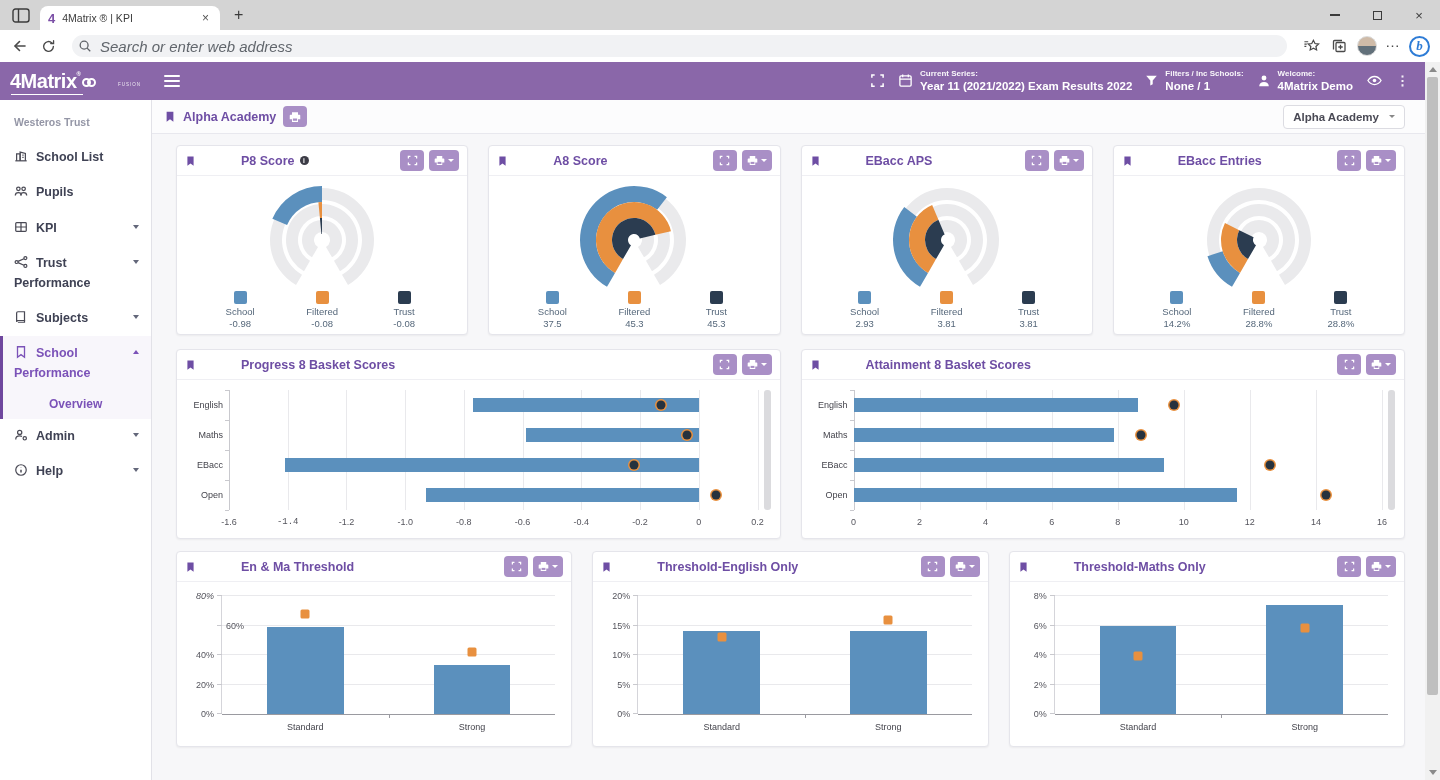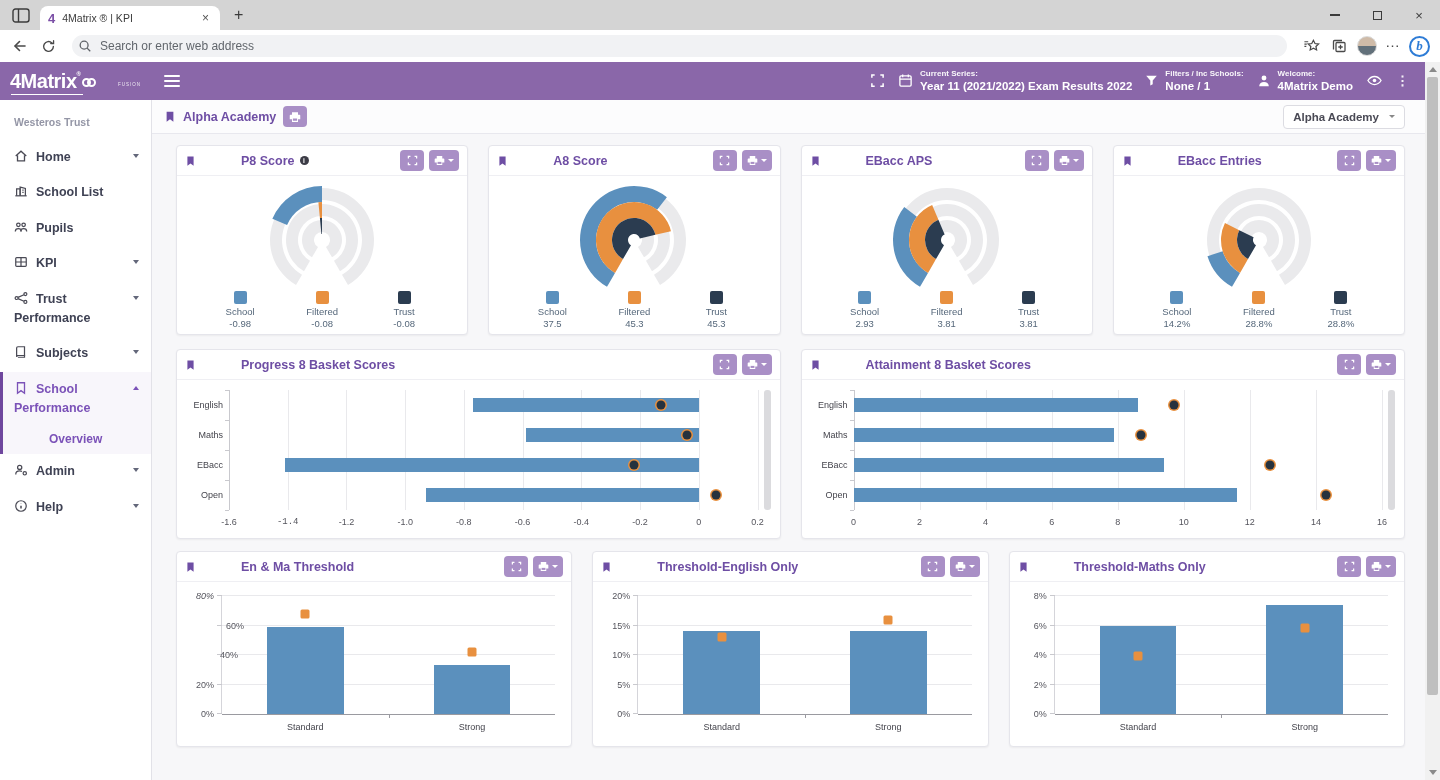--- a/index.html
+++ b/index.html
@@ -15,21 +15,21 @@
   .tab-close { font-size:12px; color:#555; padding:0 3px; cursor:default; }
   .newtab { font-size:16px; color:#3b3b3b; margin-left:14px; font-weight:400; }
   .win-controls { margin-left:auto; display:flex; height:30px; }
   .win-btn { width:42px; display:flex; align-items:center; justify-content:center; color:#3b3b3b; font-size:13px; }
   .win-min-bar { width:10px; height:1.4px; background:#3b3b3b; display:inline-block; }
   .win-max-box { width:9px; height:9px; border:1.3px solid #3b3b3b; display:inline-block; }
 
   .toolbar { height:32px; background:#fff; display:flex; align-items:center; padding:0 10px; gap:8px; flex:0 0 auto; }
   .tb-icon { width:20px; height:20px; display:flex; align-items:center; justify-content:center; }
   .addr { flex:1; height:22px; background:#F1F2F4; border-radius:12px; display:flex; align-items:center; padding:0 6px; gap:8px; margin:0 6px; }
-  .addr-text { font-size:12px; color:#61666C; }
+  .addr-text { font-size:15px; color:#61666C;font-style:italic; }
   .avatar { width:20px; height:20px; border-radius:50%; background:linear-gradient(180deg,#cfbba8 0 52%,#62707a 52%); border:1px solid #d9d9d9; }
   .ellipsis { font-size:15px; color:#4a4a4a; letter-spacing:1px; line-height:6px; padding-bottom:8px; }
   .bing { width:21px; height:21px; border-radius:50%; border:2px solid #2E7CD6; color:#2E7CD6; font-weight:800; font-style:italic; font-size:13px; display:flex; align-items:center; justify-content:center; font-family:"Liberation Serif",serif; }
 
   
   .page { flex:1; display:flex; min-height:0; }
   .page-inner { flex:1; display:flex; flex-direction:column; min-width:0; }
   .appbar { height:38px; background:#8A67A9; display:flex; align-items:center; color:#fff; flex:0 0 auto; }
   .logo-wrap { width:152px; flex:0 0 auto; display:flex; align-items:center; padding-left:10px; position:relative; }
   .logo-text { font-size:20px; font-weight:800; letter-spacing:-0.5px; line-height:1; position:relative; }
@@ -246,27 +246,20 @@
           </span>
           <span class="kebab">⋮</span>
         </div>
       </div>
 
       <div class="body-split">
 
         <div class="sidebar">
           <div class="trust">Westeros Trust</div>
 
-          <div class="side-item">
-            <svg class="icon" width="14" height="14" viewBox="0 0 16 16" fill="none" stroke="#4A4A55" stroke-width="1.5" style="display:inline">
-                <path d="M2 8 8 2.5 14 8"></path>
-                <path d="M4 7v6.5h8V7"></path>
-              </svg><span>Home</span>
-            <i class="chev"></i>
-          </div>
 
           <div class="side-item">
             <svg class="icon" width="14" height="14" viewBox="0 0 16 16" fill="none" stroke="#4A4A55" stroke-width="1.4" style="display:inline">
                 <path d="M1.5 13.5h13"></path>
                 <path d="M3 13.5V5.5h4v8"></path>
                 <path d="M7 13.5V3.5l6 1.5v8.5"></path>
                 <path d="M9.5 7h1.5M9.5 9.5h1.5"></path>
               </svg><span>School List</span>
           </div>
 
@@ -705,21 +698,21 @@
                 <div class="card-body">
                     <div class="chart-host">
                       <div class="col-plot">
                         <div class="col-ydash" style="bottom: 0%;"></div>
                         <span class="col-ylab" style="bottom: 0%;">0%</span>
                         <div class="col-grid" style="bottom: 25%;"></div>
                         <div class="col-ydash" style="bottom: 25%;"></div>
                         <span class="col-ylab" style="bottom: 25%;">20%</span>
                         <div class="col-grid" style="bottom: 50%;"></div>
                         <div class="col-ydash" style="bottom: 50%;"></div>
-                        <span class="col-ylab" style="bottom: 50%; margin-left: 24px;">40%</span>
+                        <span class="col-ylab" style="bottom: 50%;">40%</span>
                         <div class="col-grid" style="bottom: 75%;"></div>
                         <div class="col-ydash" style="bottom: 75%;"></div>
                         <span class="col-ylab" style="bottom: 75%; padding-left: 48px;">60%</span>
                         <div class="col-grid" style="bottom: 100%;"></div>
                         <div class="col-ydash" style="bottom: 100%;"></div>
                         <span class="col-ylab" style="bottom: 100%; font-style: italic;">80%</span>
                         <div class="col-axis"></div>
                         <span class="col-xlab" style="left: 25%;">Standard</span>
                         <span class="col-xlab" style="left: 75%;">Strong</span>
                         <div class="col-tick" style="left: 50%;"></div>

